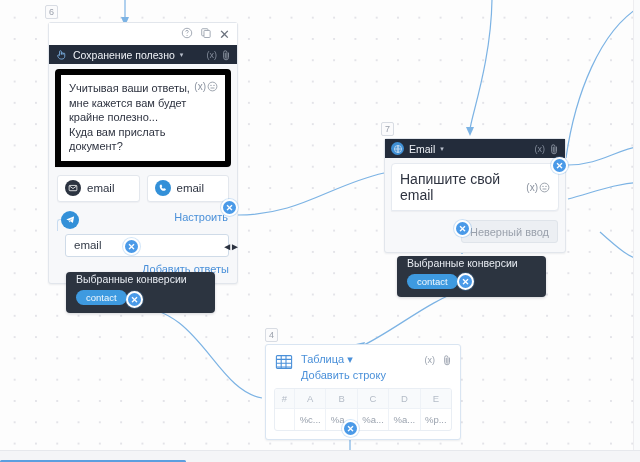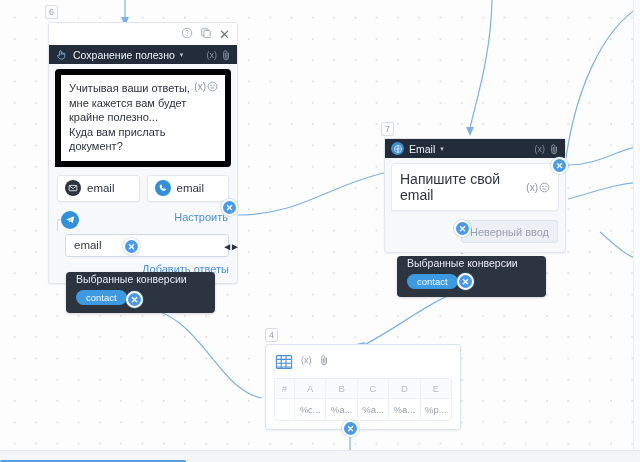--- a/index.html
+++ b/index.html
@@ -362,20 +362,27 @@
     <div class="nodebadge" style="left:0px; top:0px;">4</div>
 
     <div class="tcard" style="margin-top:16px;">
       <div class="tcard-top">
         <span class="gridicon">
           <svg width="18" height="18" viewBox="0 0 18 18" fill="none" stroke="#4a90d9" stroke-width="1.1">
             <rect x="1.4" y="2.6" width="15.2" height="12.8" rx="1"></rect>
             <path d="M1.4 6.4h15.2M1.4 10.2h15.2M1.4 14h15.2M6.2 2.6v12.8M11 2.6v12.8"></path>
           </svg>
         </span>
+        <div class="tt">
+          <div class="l1">
+            <span>Таблица</span>
+            <span>▾</span>
+          </div>
+          <div class="l2">Добавить строку</div>
+        </div>
         <span style="font-size:9px;color:#9aa2ae;padding-top:2px;">(x)</span>
         <span style="display:flex;padding-top:1px;">
           <svg width="9" height="12" viewBox="0 0 10 14" fill="none" stroke="#9aa2ae" stroke-width="1.1">
             <path d="M7.3 4.2V9.8a2.8 2.8 0 0 1-5.6 0V4a1.9 1.9 0 0 1 3.8 0v5.9a.95.95 0 0 1-1.9 0V4.4"></path>
           </svg>
         </span>
       </div>
 
       <div class="tbl">
         <div class="trow head">

